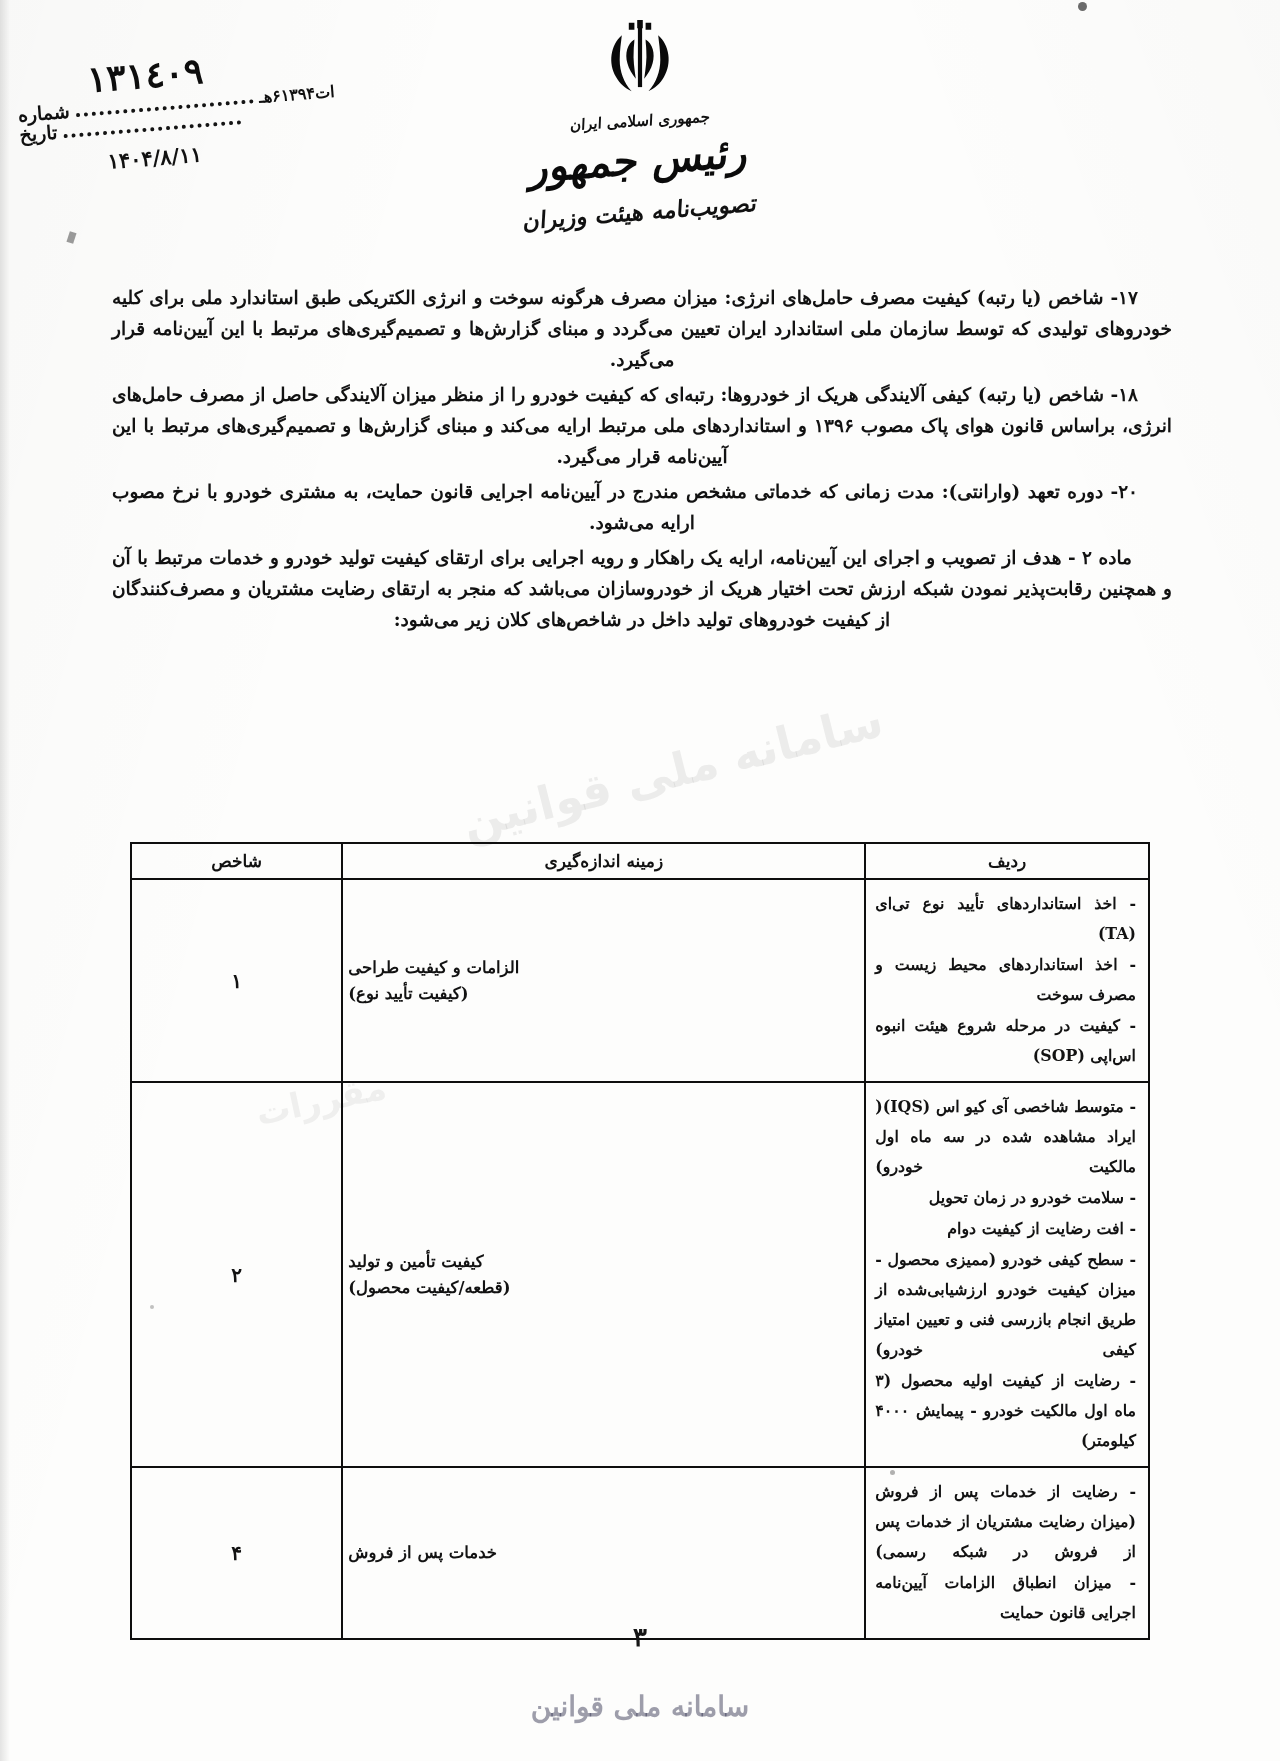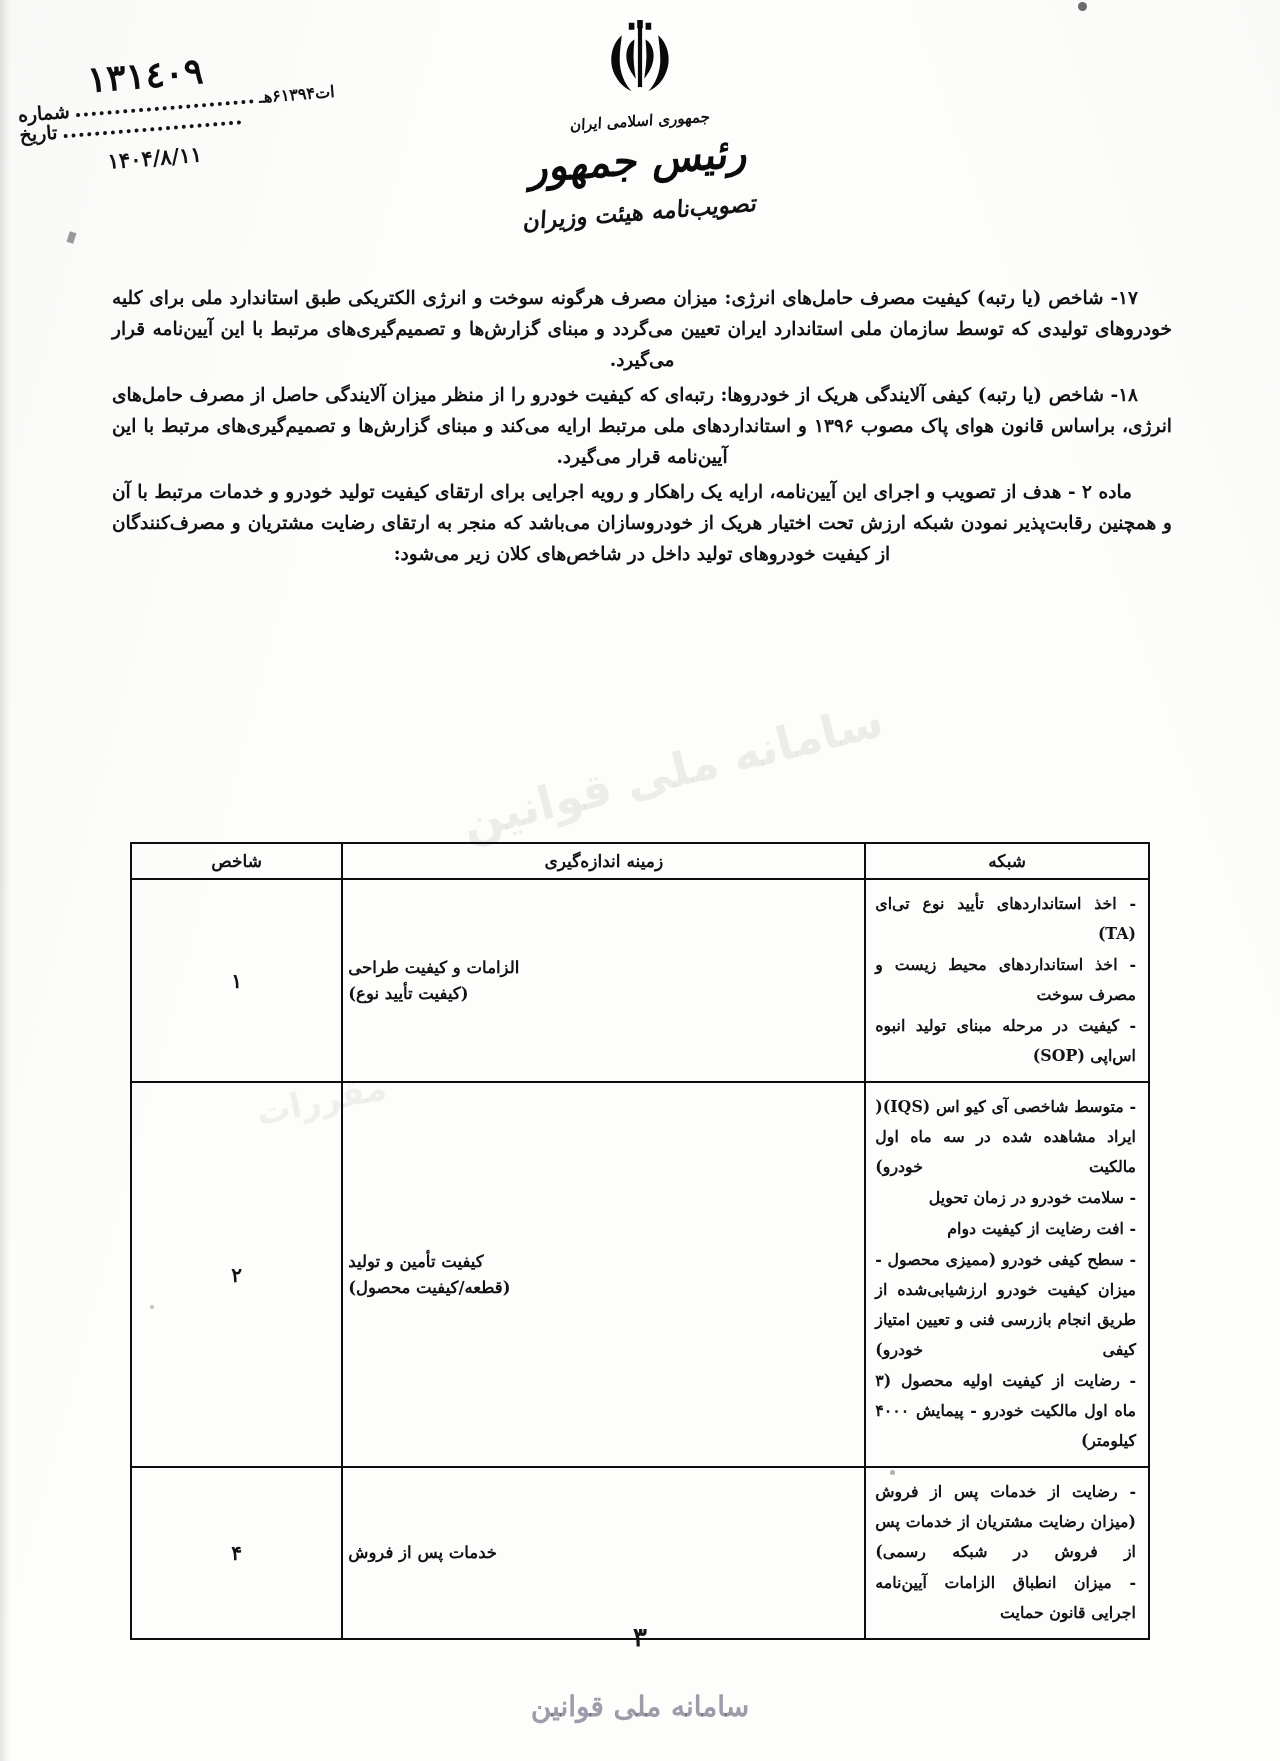--- a/index.html
+++ b/index.html
@@ -293,42 +293,45 @@
 
     <p class="clause">
       <span class="lead">۱۷- شاخص (یا رتبه) کیفیت مصرف حامل‌های انرژی:</span><span> میزان مصرف هرگونه سوخت و انرژی الکتریکی طبق استاندارد ملی برای کلیه خودروهای تولیدی که توسط سازمان ملی استاندارد ایران تعیین می‌گردد و مبنای گزارش‌ها و تصمیم‌گیری‌های مرتبط با این آیین‌نامه قرار می‌گیرد.</span>
     </p>
 
     <p class="clause">
       <span class="lead">۱۸- شاخص (یا رتبه) کیفی آلایندگی هریک از خودروها:</span><span> رتبه‌ای که کیفیت خودرو را از منظر میزان آلایندگی حاصل از مصرف حامل‌های انرژی، براساس قانون هوای پاک مصوب ۱۳۹۶ و استانداردهای ملی مرتبط ارایه می‌کند و مبنای گزارش‌ها و تصمیم‌گیری‌های مرتبط با این آیین‌نامه قرار می‌گیرد.</span>
     </p>
 
 
+    <p class="clause">
+      <span class="lead">۲۰- دوره تعهد (وارانتی):</span><span> مدت زمانی که خدماتی مشخص مندرج در آیین‌نامه اجرایی قانون حمایت، به مشتری خودرو با نرخ مصوب ارایه می‌شود.</span>
+    </p>
 
     <p class="clause art">
       <span class="lead">ماده ۲ -</span><span> هدف از تصویب و اجرای این آیین‌نامه، ارایه یک راهکار و رویه اجرایی برای ارتقای کیفیت تولید خودرو و خدمات مرتبط با آن و همچنین رقابت‌پذیر نمودن شبکه ارزش تحت اختیار هریک از خودروسازان می‌باشد که منجر به ارتقای رضایت مشتریان و مصرف‌کنندگان از کیفیت خودروهای تولید داخل در شاخص‌های کلان زیر می‌شود:</span>
     </p>
   </div>
 
   <div class="tbl-wrap">
     <table class="indicators">
       <thead>
         <tr>
-          <th class="col-row">شبکه</th>
+          <th class="col-row">ردیف</th>
           <th class="col-area">زمینه اندازه‌گیری</th>
           <th class="col-ind">شاخص</th>
         </tr>
       </thead>
       <tbody>
 
         <tr>
           <td class="cell-ind">
             <span class="item">- اخذ استانداردهای تأیید نوع تی‌ای (TA)</span>
             <span class="item">- اخذ استانداردهای محیط زیست و مصرف سوخت</span>
-            <span class="item">- کیفیت در مرحله مبنای تولید انبوه اس‌ا‌پی (SOP)</span>
+            <span class="item">- کیفیت در مرحله شروع هیئت انبوه اس‌ا‌پی (SOP)</span>
           </td>
           <td class="cell-area">
             <span>الزامات و کیفیت طراحی</span><br>
             <span>(کیفیت تأیید نوع)</span>
           </td>
           <td class="cell-row">۱</td>
         </tr>
 
         <tr>
           <td class="cell-ind">

